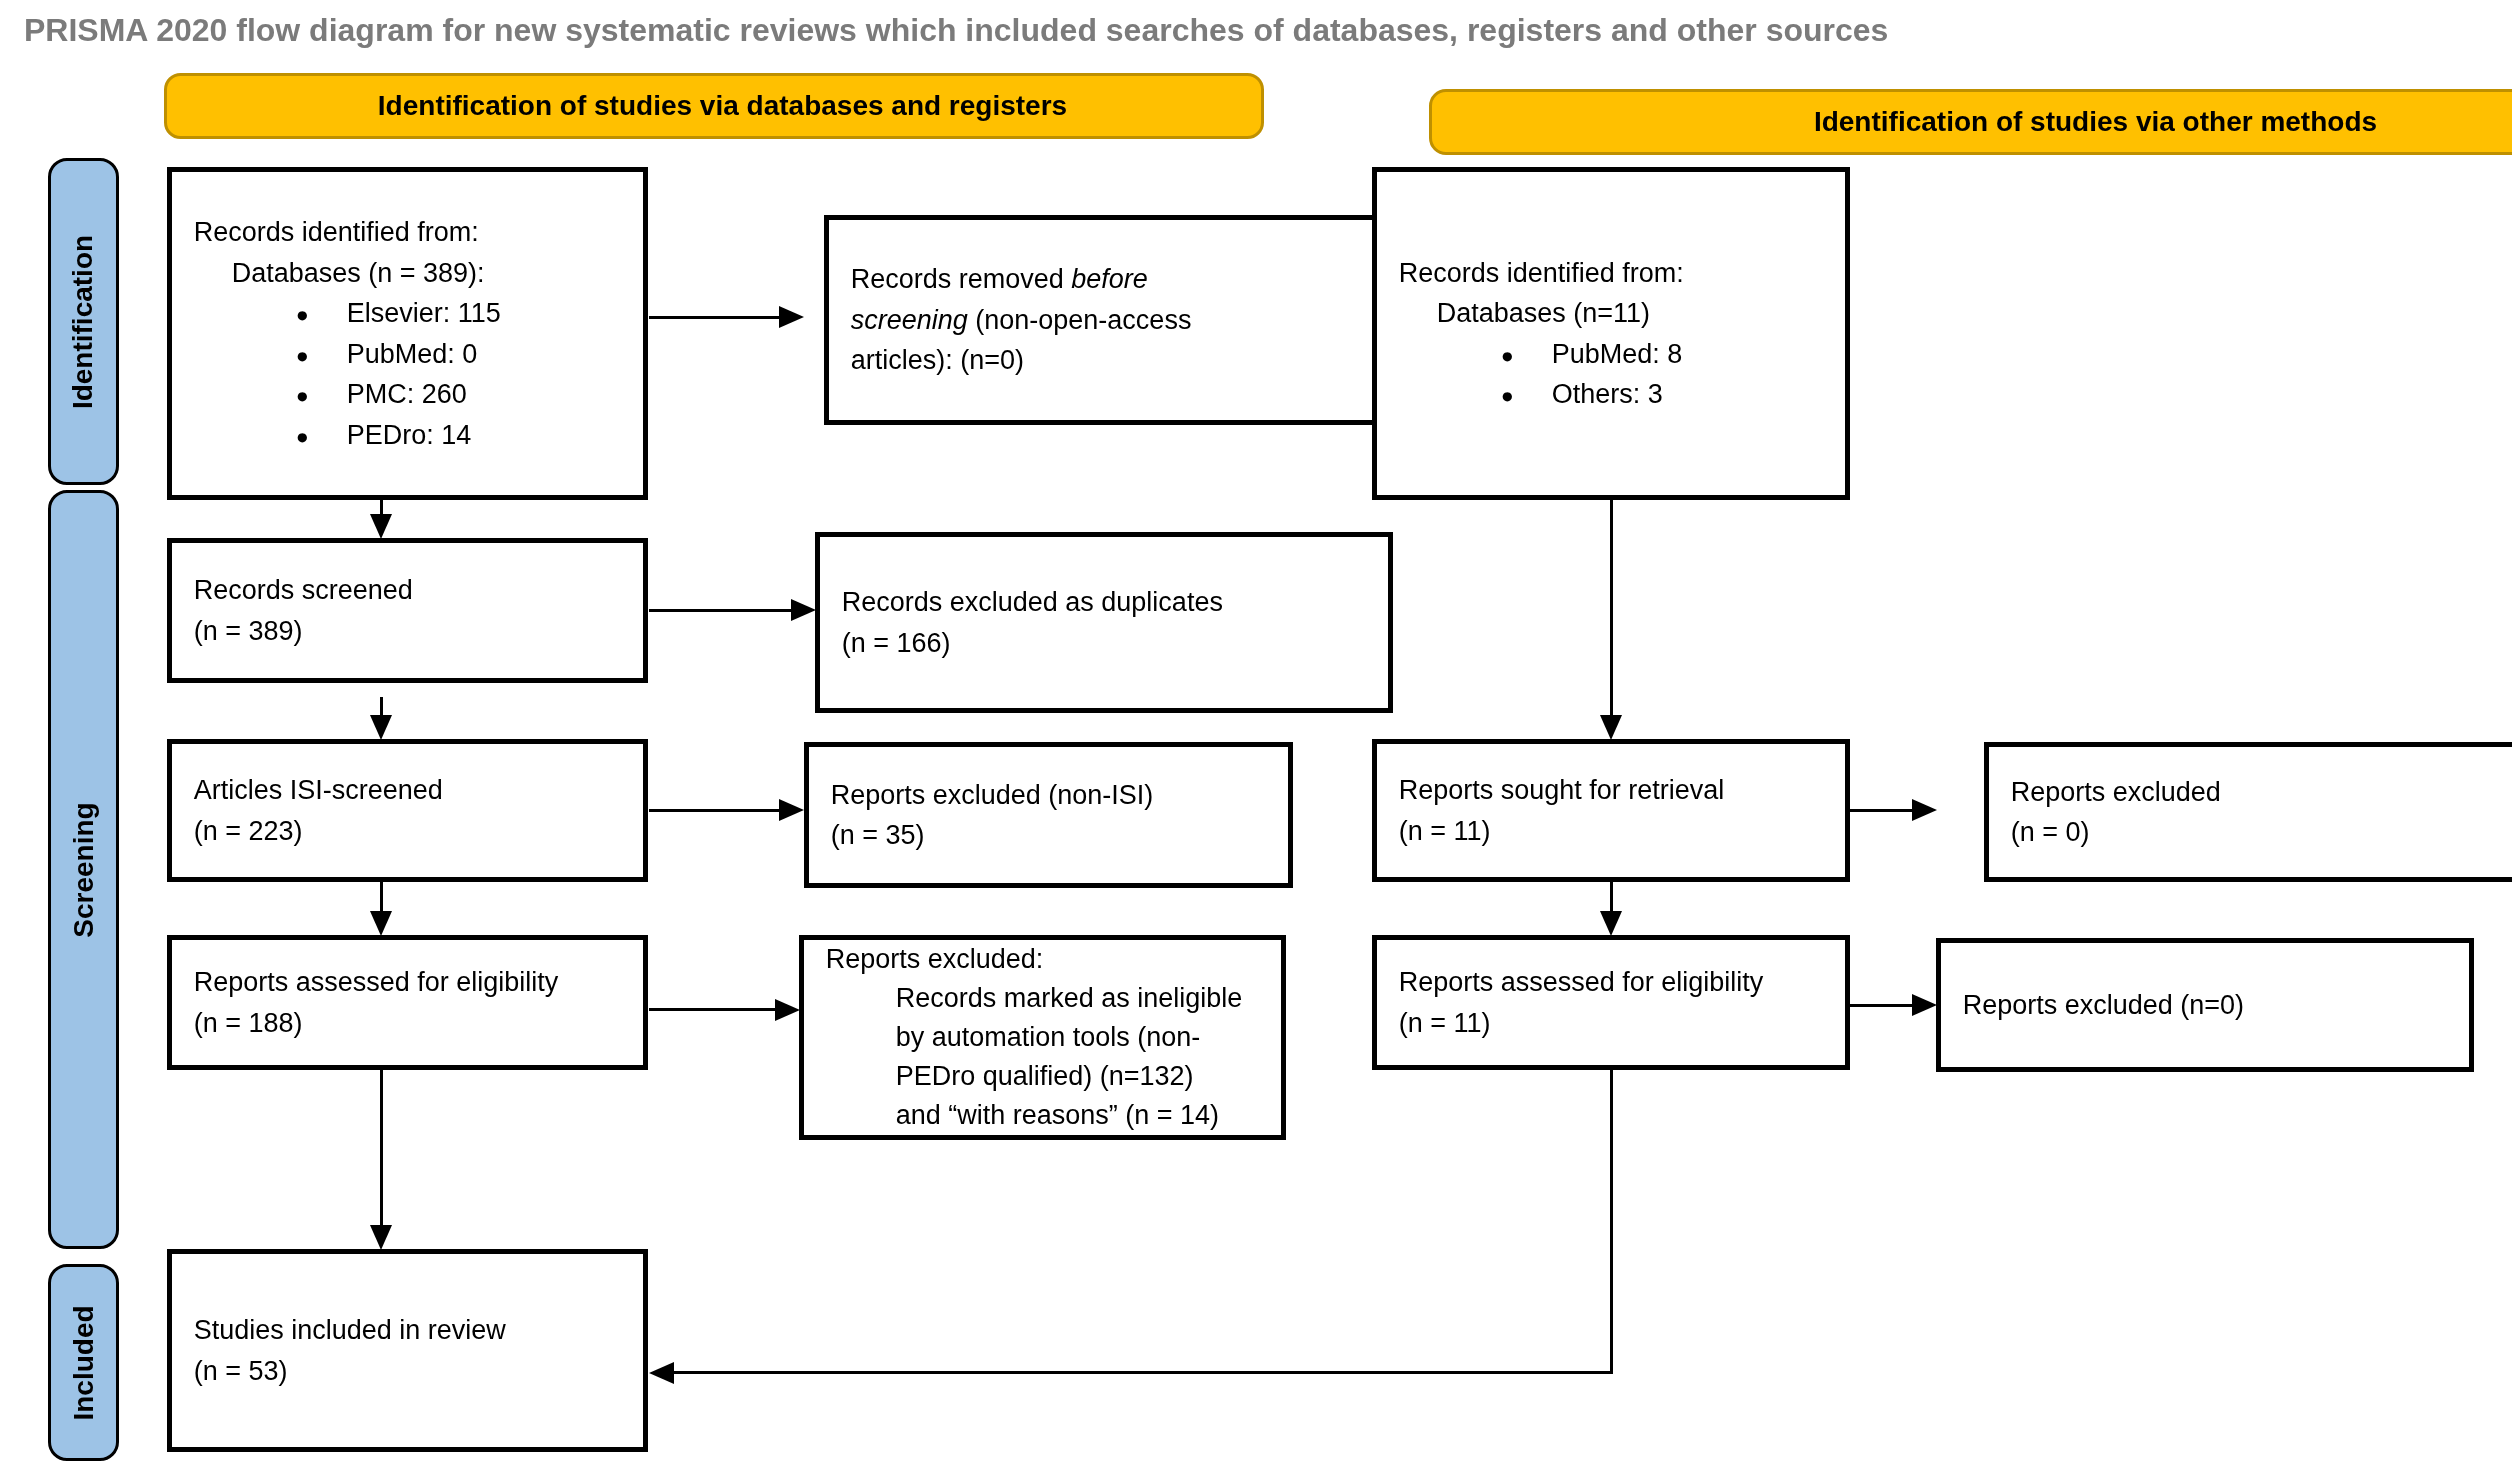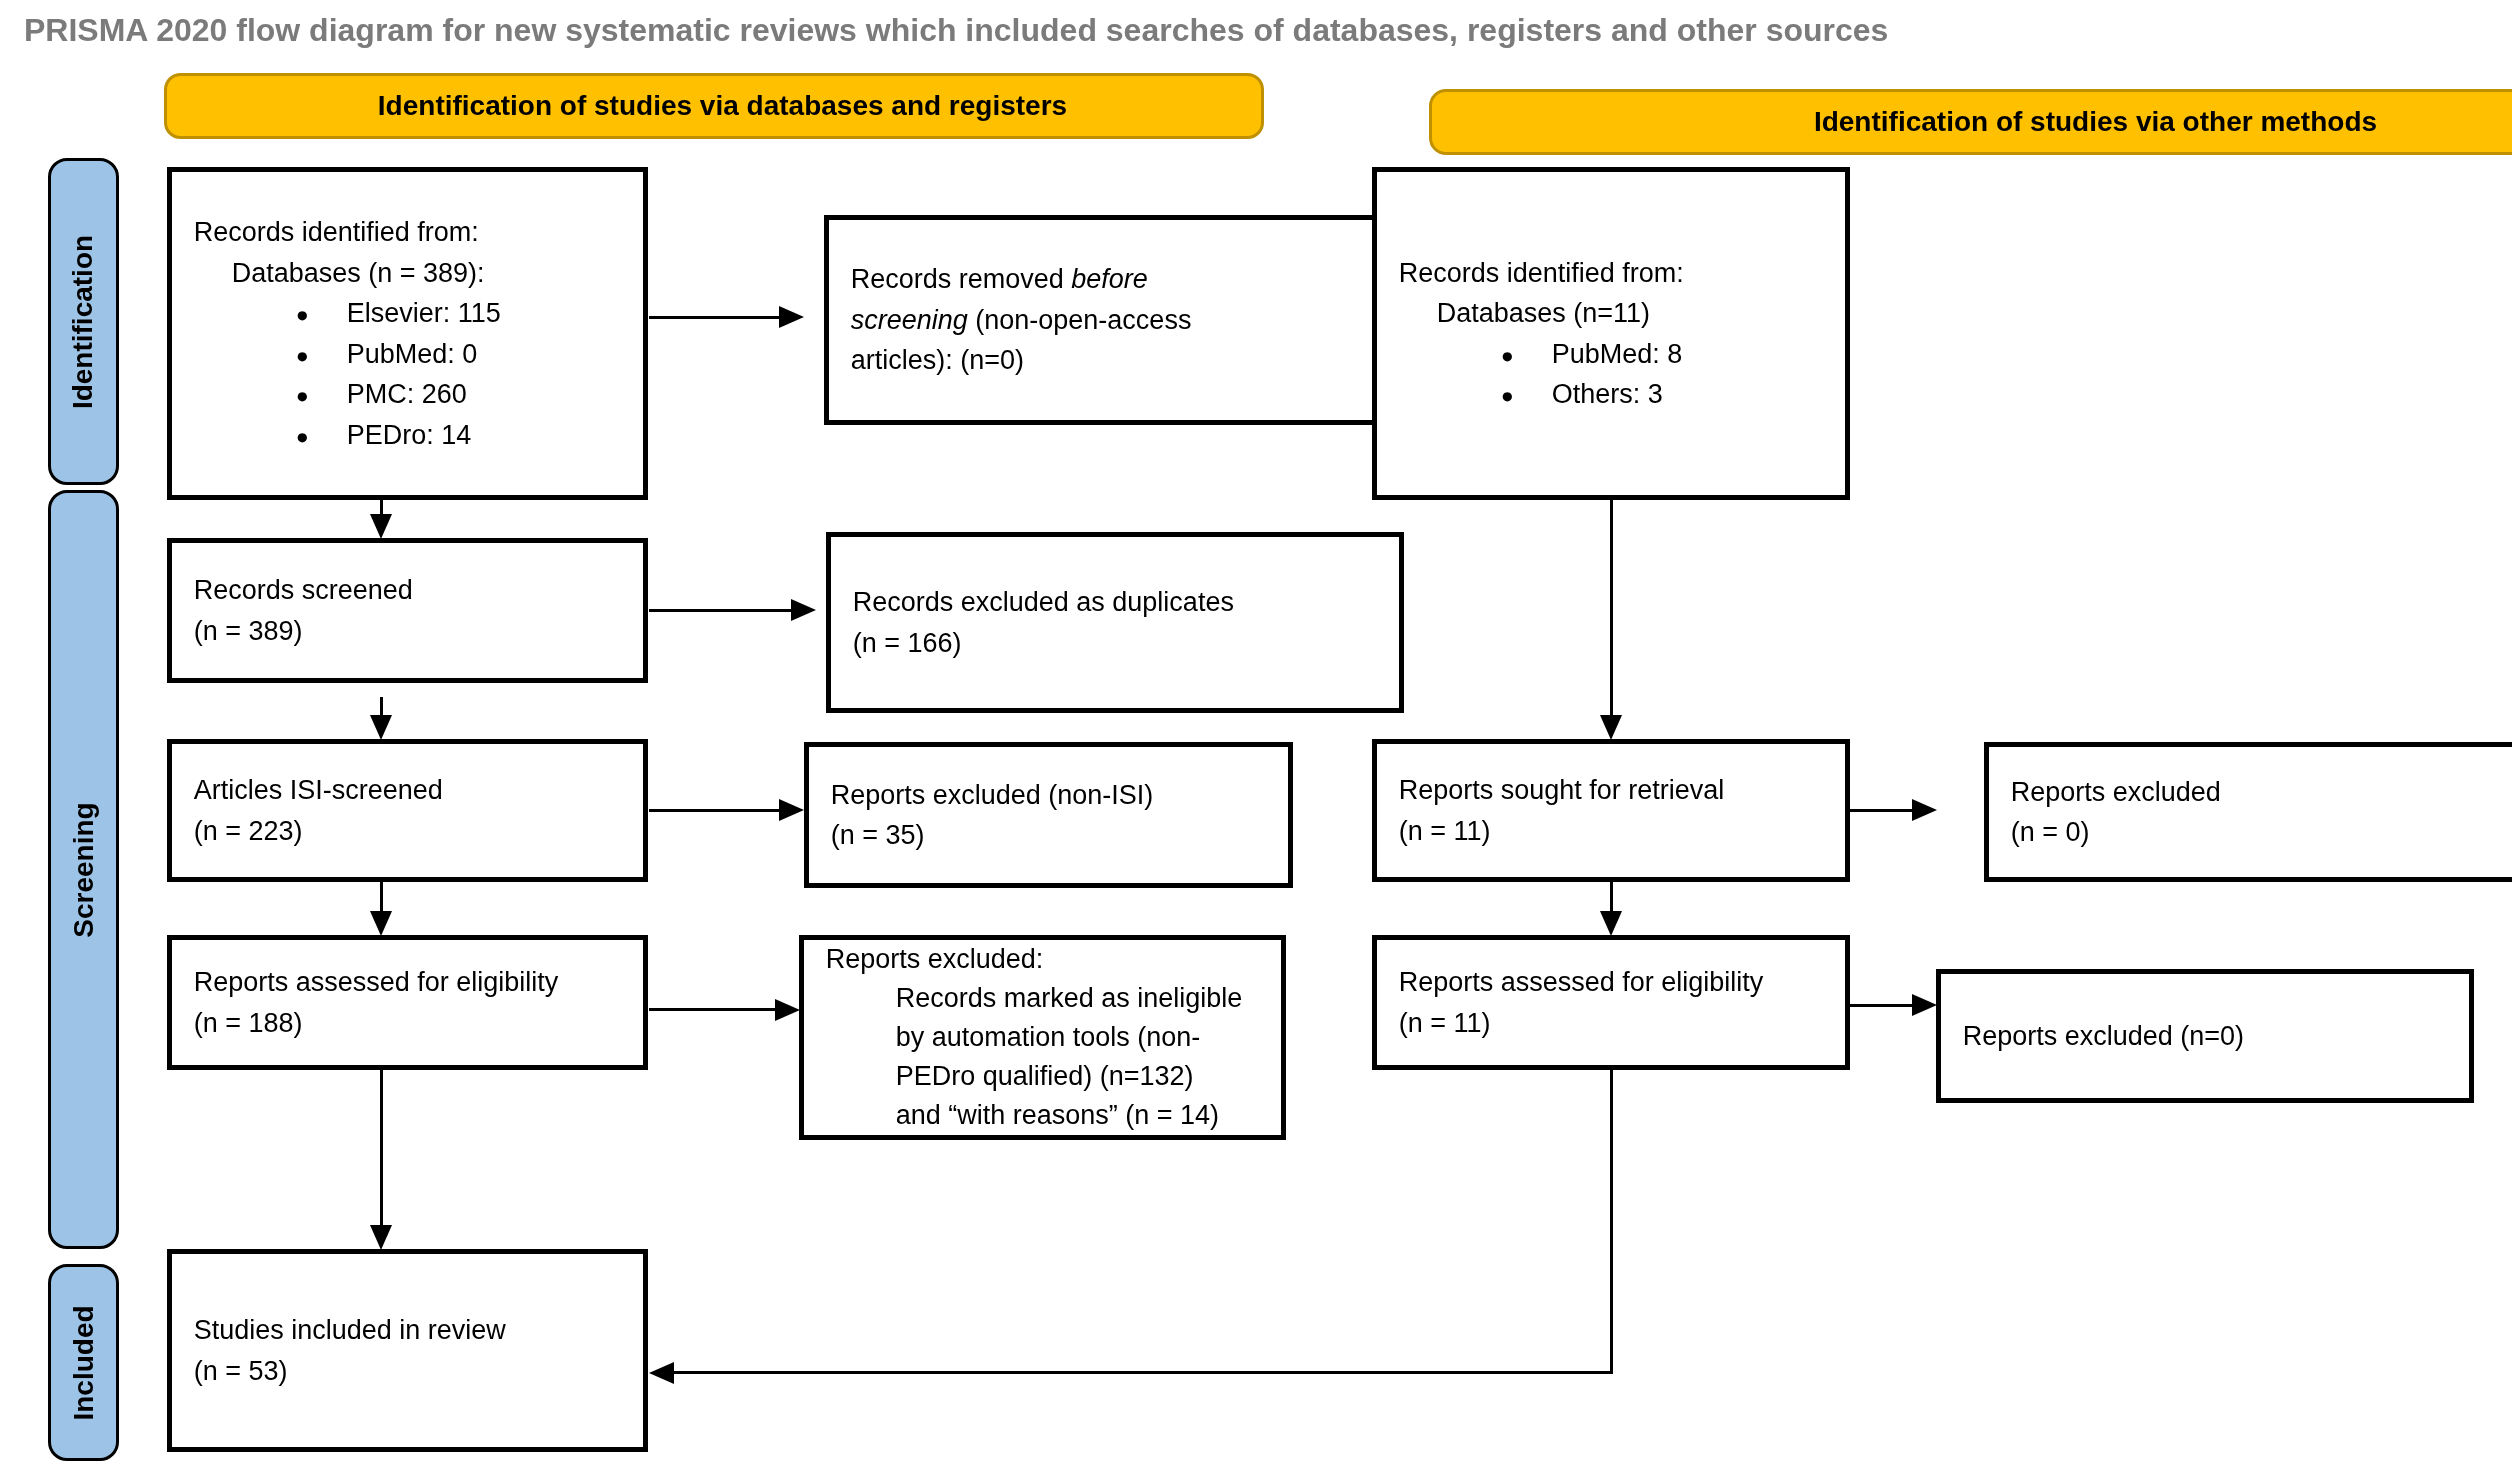--- a/index.html
+++ b/index.html
@@ -105,21 +105,21 @@
 (n = 53)</div>
 
   <div class="abs box" style="left:824px;top:215px;width:608px;height:210px;">
     <div>
       <span>Records removed </span><span class="it">before</span><br>
       <span class="it">screening</span><span> (non-open-access</span><br>
       <span>articles): (n=0)</span>
     </div>
   </div>
 
-  <div class="abs box pre" style="left:815px;top:532px;width:578px;height:181px;margin-left:11px;">Records excluded as duplicates
+  <div class="abs box pre" style="left:815px;top:532px;width:578px;height:181px;">Records excluded as duplicates
 (n = 166)</div>
 
   <div class="abs box pre" style="left:804px;top:742px;width:489px;height:146px;">Reports excluded (non-ISI)
 (n = 35)</div>
 
   <div class="abs box" style="left:799px;top:935px;width:487px;height:205px;line-height:1.45;">
     <div>Reports excluded:</div>
     <div class="ind2">Records marked as ineligible</div>
     <div class="ind2">by automation tools (non-</div>
     <div class="ind2">PEDro qualified) (n=132)</div>
@@ -141,21 +141,21 @@
 
   <div class="abs box pre" style="left:1372px;top:739px;width:478px;height:143px;">Reports sought for retrieval
 (n = 11)</div>
 
   <div class="abs box pre" style="left:1372px;top:935px;width:478px;height:135px;">Reports assessed for eligibility
 (n = 11)</div>
 
   <div class="abs box pre" style="left:1984px;top:742px;width:538px;height:140px;">Reports excluded
 (n = 0)</div>
 
-  <div class="abs box pre" style="left:1936px;top:938px;width:538px;height:134px;margin-top:31px;">Reports excluded (n=0)</div>
+  <div class="abs box pre" style="left:1936px;top:938px;width:538px;height:134px;">Reports excluded (n=0)</div>
 
   <div class="abs vl" style="left:380px;top:500px;height:16px;"></div>
   <div class="abs ah-d" style="left:370px;top:514px;"></div>
 
   <div class="abs vl" style="left:380px;top:697px;height:19px;"></div>
   <div class="abs ah-d" style="left:370px;top:715px;"></div>
 
   <div class="abs vl" style="left:380px;top:882px;height:31px;"></div>
   <div class="abs ah-d" style="left:370px;top:911px;"></div>
 

